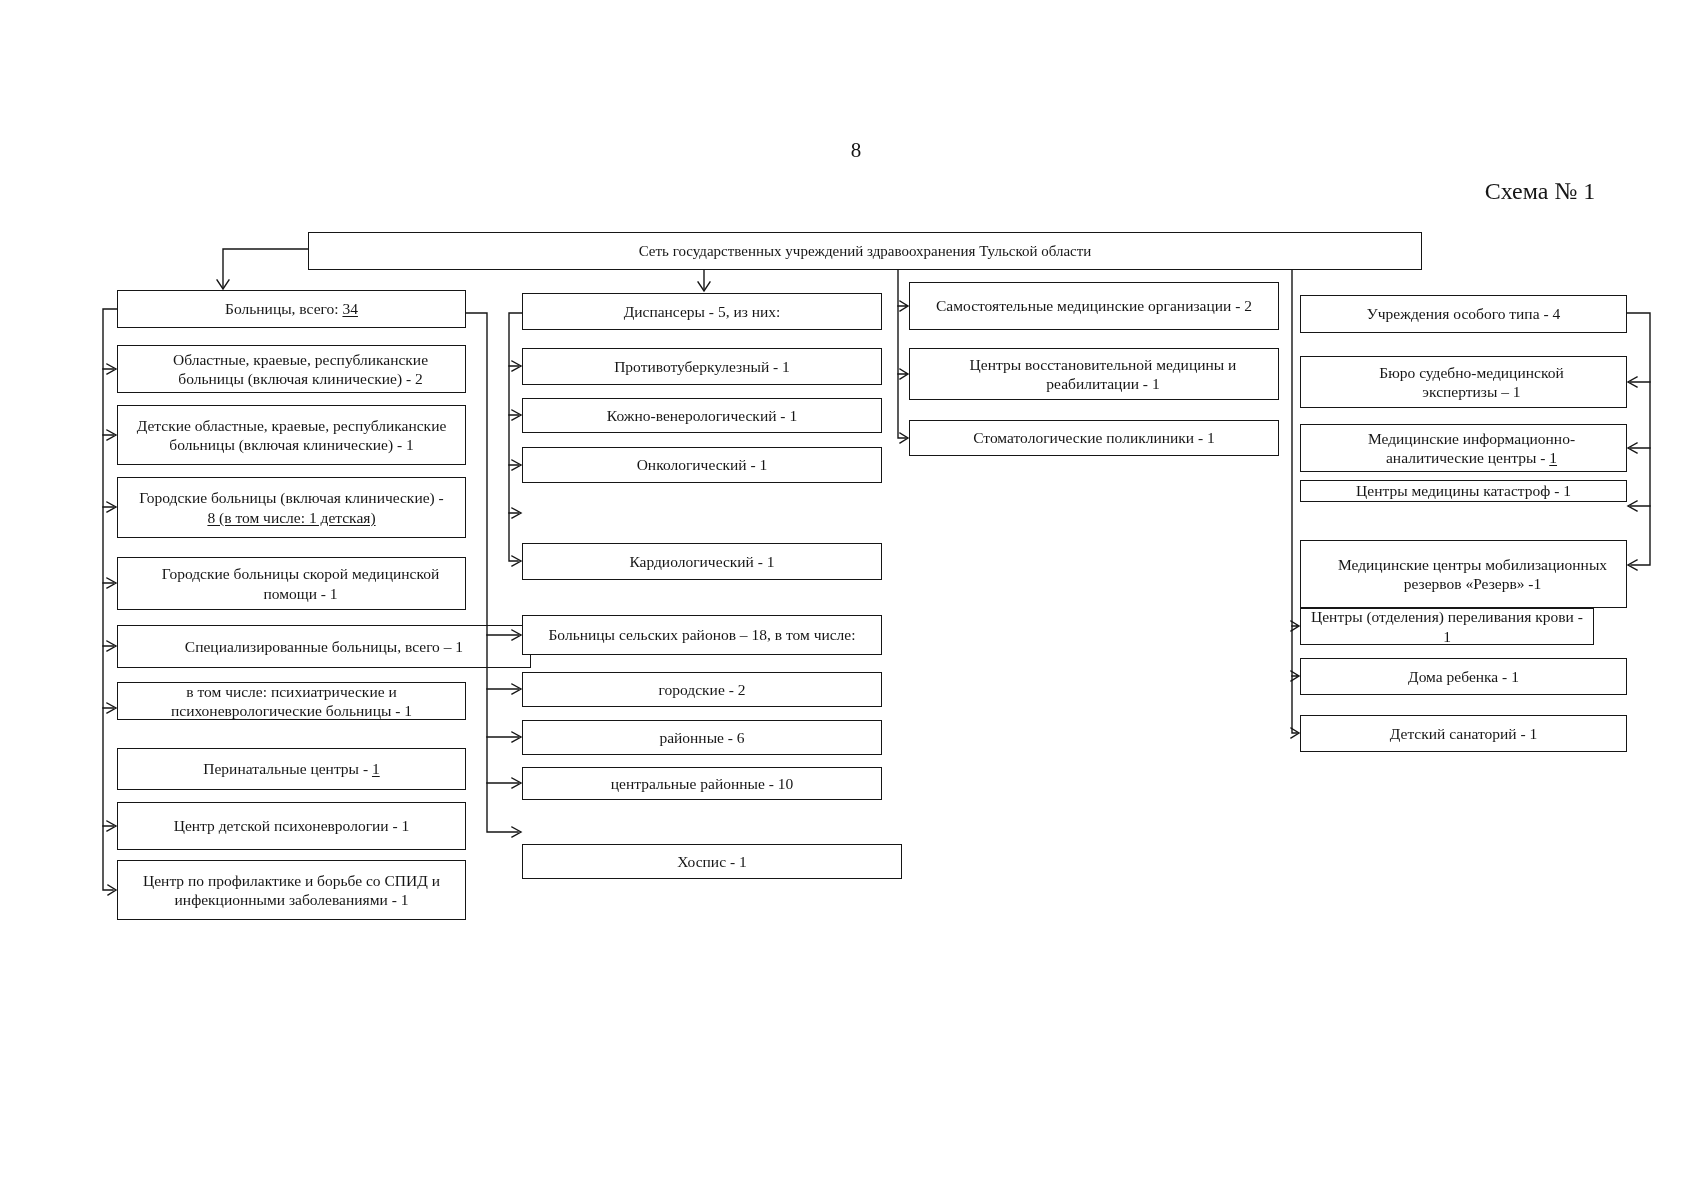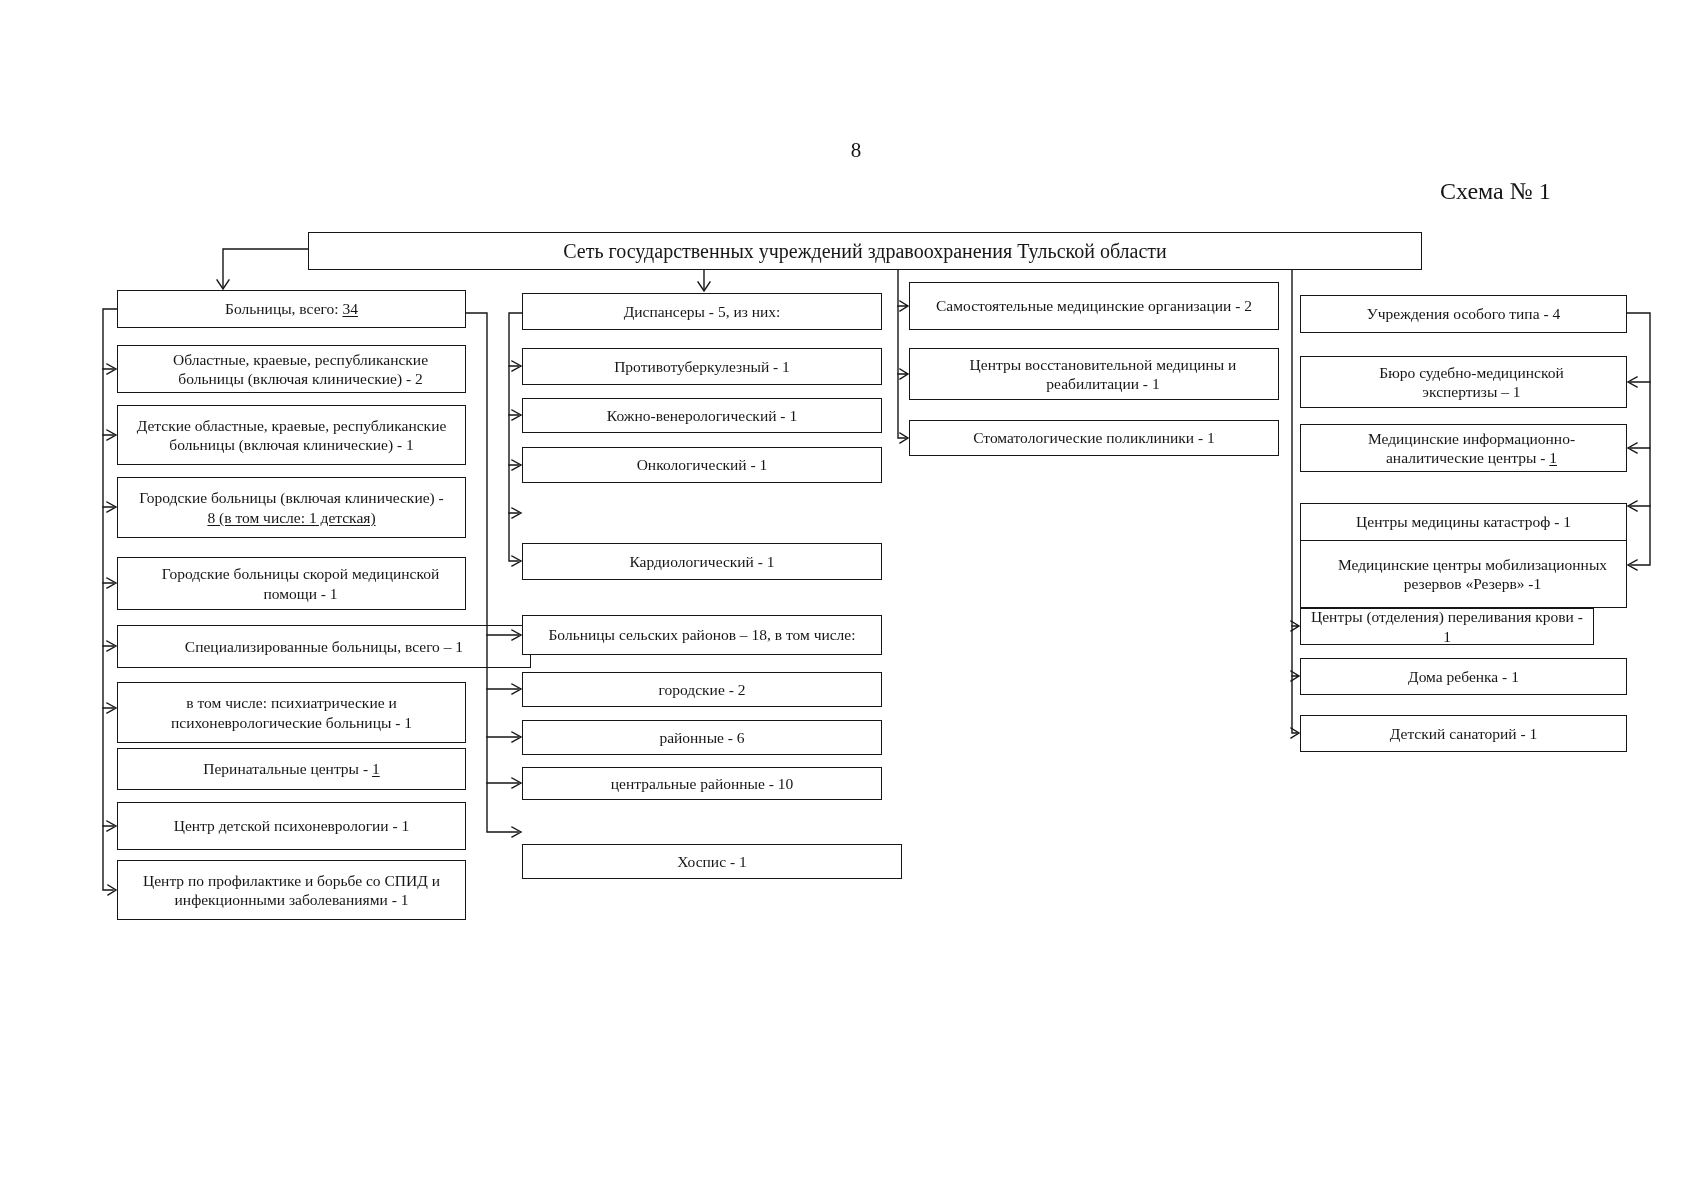--- a/index.html
+++ b/index.html
@@ -2,28 +2,28 @@
 <html><head>
 <meta charset="utf-8">
 <style>
   html,body{margin:0;padding:0;background:#ffffff;}
   .canvas{position:relative;width:1686px;height:1200px;background:#ffffff;
           font-family:"Liberation Serif",serif;color:#161616;overflow:hidden;}
   .box{position:absolute;border:1.6px solid #161616;background:#fff;
        display:flex;align-items:center;justify-content:center;
        box-sizing:border-box;padding:2px 8px;}
   .lbl{display:block;width:100%;text-align:center;font-size:15.5px;line-height:1.24;}
-  .title-box .lbl{font-size:20px;}
+  .title-box .lbl{font-size:15px;}
   .u{text-decoration:underline;text-underline-offset:2px;}
   .stack .u{display:block;}
   .pad-lg{padding-left:26px;padding-right:8px;}
   .pad-xl{padding-left:40px;padding-right:24px;}
   .pageno{position:absolute;left:836px;top:138px;width:40px;text-align:center;
           font-size:21px;}
-  .schema{position:absolute;left:1440px;top:178px;width:200px;
+  .schema{position:absolute;left:1440px;top:178px;width:200px;text-align:center;
           font-size:24px;}
   svg.connectors{position:absolute;left:0;top:0;pointer-events:none;}
 </style>
 </head>
 <body>
 
 <div class="canvas">
 
   <div class="pageno">8</div>
   <div class="schema">Схема № 1</div>
@@ -43,21 +43,21 @@
   </div>
   <div class="box stack" style="left:117px;top:477px;width:349px;height:61px">
     <div class="lbl"><span>Городские больницы (включая клинические) - </span><span class="u">8 (в том числе: 1 детская)</span></div>
   </div>
   <div class="box pad-lg" style="left:117px;top:557px;width:349px;height:53px">
     <div class="lbl"><span>Городские больницы скорой медицинской помощи - 1</span><span class="u"></span></div>
   </div>
   <div class="box" style="left:117px;top:625px;width:414px;height:43px">
     <div class="lbl"><span>Специализированные больницы, всего – 1</span><span class="u"></span></div>
   </div>
-  <div class="box" style="left:117px;top:682px;width:349px;height:61px">
+  <div class="box" style="left:117px;top:682px;width:349px;height:38px">
     <div class="lbl"><span>в том числе: психиатрические и психоневрологические больницы - 1</span><span class="u"></span></div>
   </div>
   <div class="box" style="left:117px;top:748px;width:349px;height:42px">
     <div class="lbl"><span>Перинатальные центры - </span><span class="u">1</span></div>
   </div>
   <div class="box" style="left:117px;top:802px;width:349px;height:48px">
     <div class="lbl"><span>Центр детской психоневрологии - 1</span><span class="u"></span></div>
   </div>
   <div class="box" style="left:117px;top:860px;width:349px;height:60px">
     <div class="lbl"><span>Центр по профилактике и борьбе со СПИД и инфекционными заболеваниями - 1</span><span class="u"></span></div>
@@ -107,21 +107,21 @@
 
   <div class="box" style="left:1300px;top:295px;width:327px;height:38px">
     <div class="lbl"><span>Учреждения особого типа - 4</span><span class="u"></span></div>
   </div>
   <div class="box pad-xl" style="left:1300px;top:356px;width:327px;height:52px">
     <div class="lbl"><span>Бюро судебно-медицинской экспертизы – 1</span><span class="u"></span></div>
   </div>
   <div class="box pad-xl" style="left:1300px;top:424px;width:327px;height:48px">
     <div class="lbl"><span>Медицинские информационно-аналитические центры - </span><span class="u">1</span></div>
   </div>
-  <div class="box" style="left:1300px;top:503px;width:327px;height:38px">
+  <div class="box" style="left:1300px;top:480px;width:327px;height:22px">
     <div class="lbl"><span>Центры медицины катастроф - 1</span><span class="u"></span></div>
   </div>
   <div class="box pad-lg" style="left:1300px;top:540px;width:327px;height:68px">
     <div class="lbl"><span>Медицинские центры мобилизационных резервов «Резерв» -1</span><span class="u"></span></div>
   </div>
   <div class="box" style="left:1300px;top:608px;width:294px;height:37px">
     <div class="lbl"><span>Центры (отделения) переливания крови - 1</span><span class="u"></span></div>
   </div>
   <div class="box" style="left:1300px;top:658px;width:327px;height:37px">
     <div class="lbl"><span>Дома ребенка - 1</span><span class="u"></span></div>

